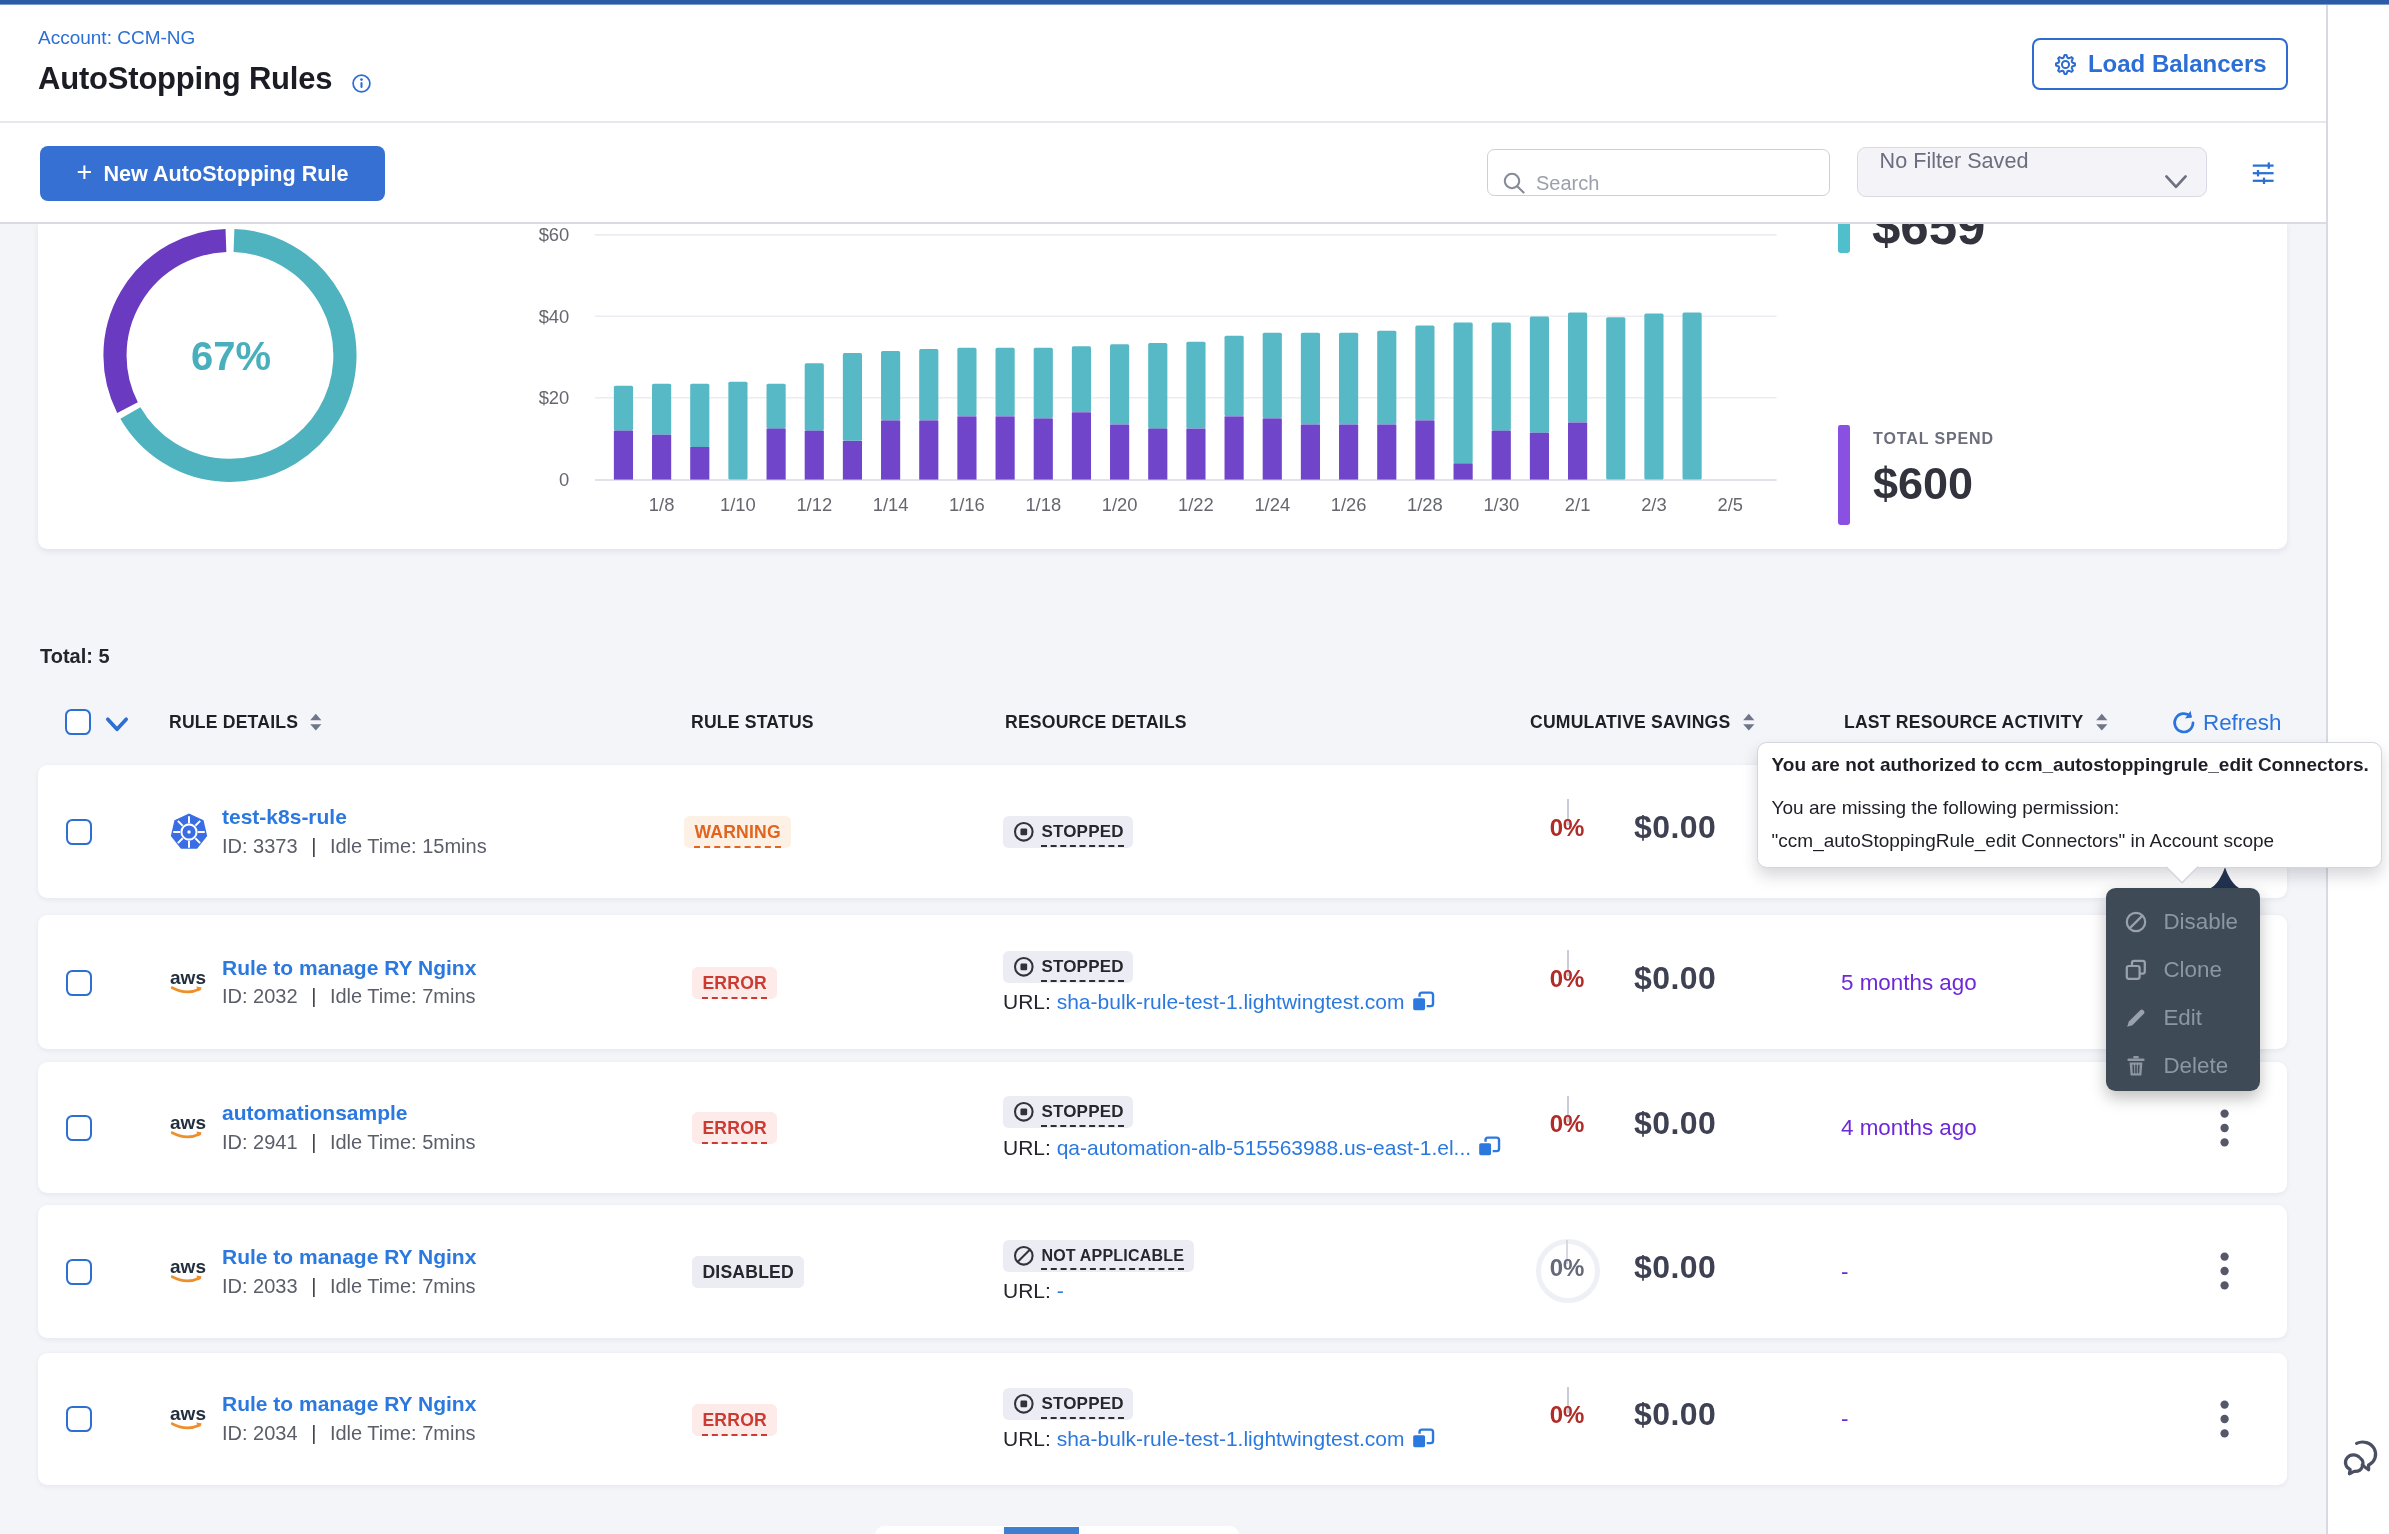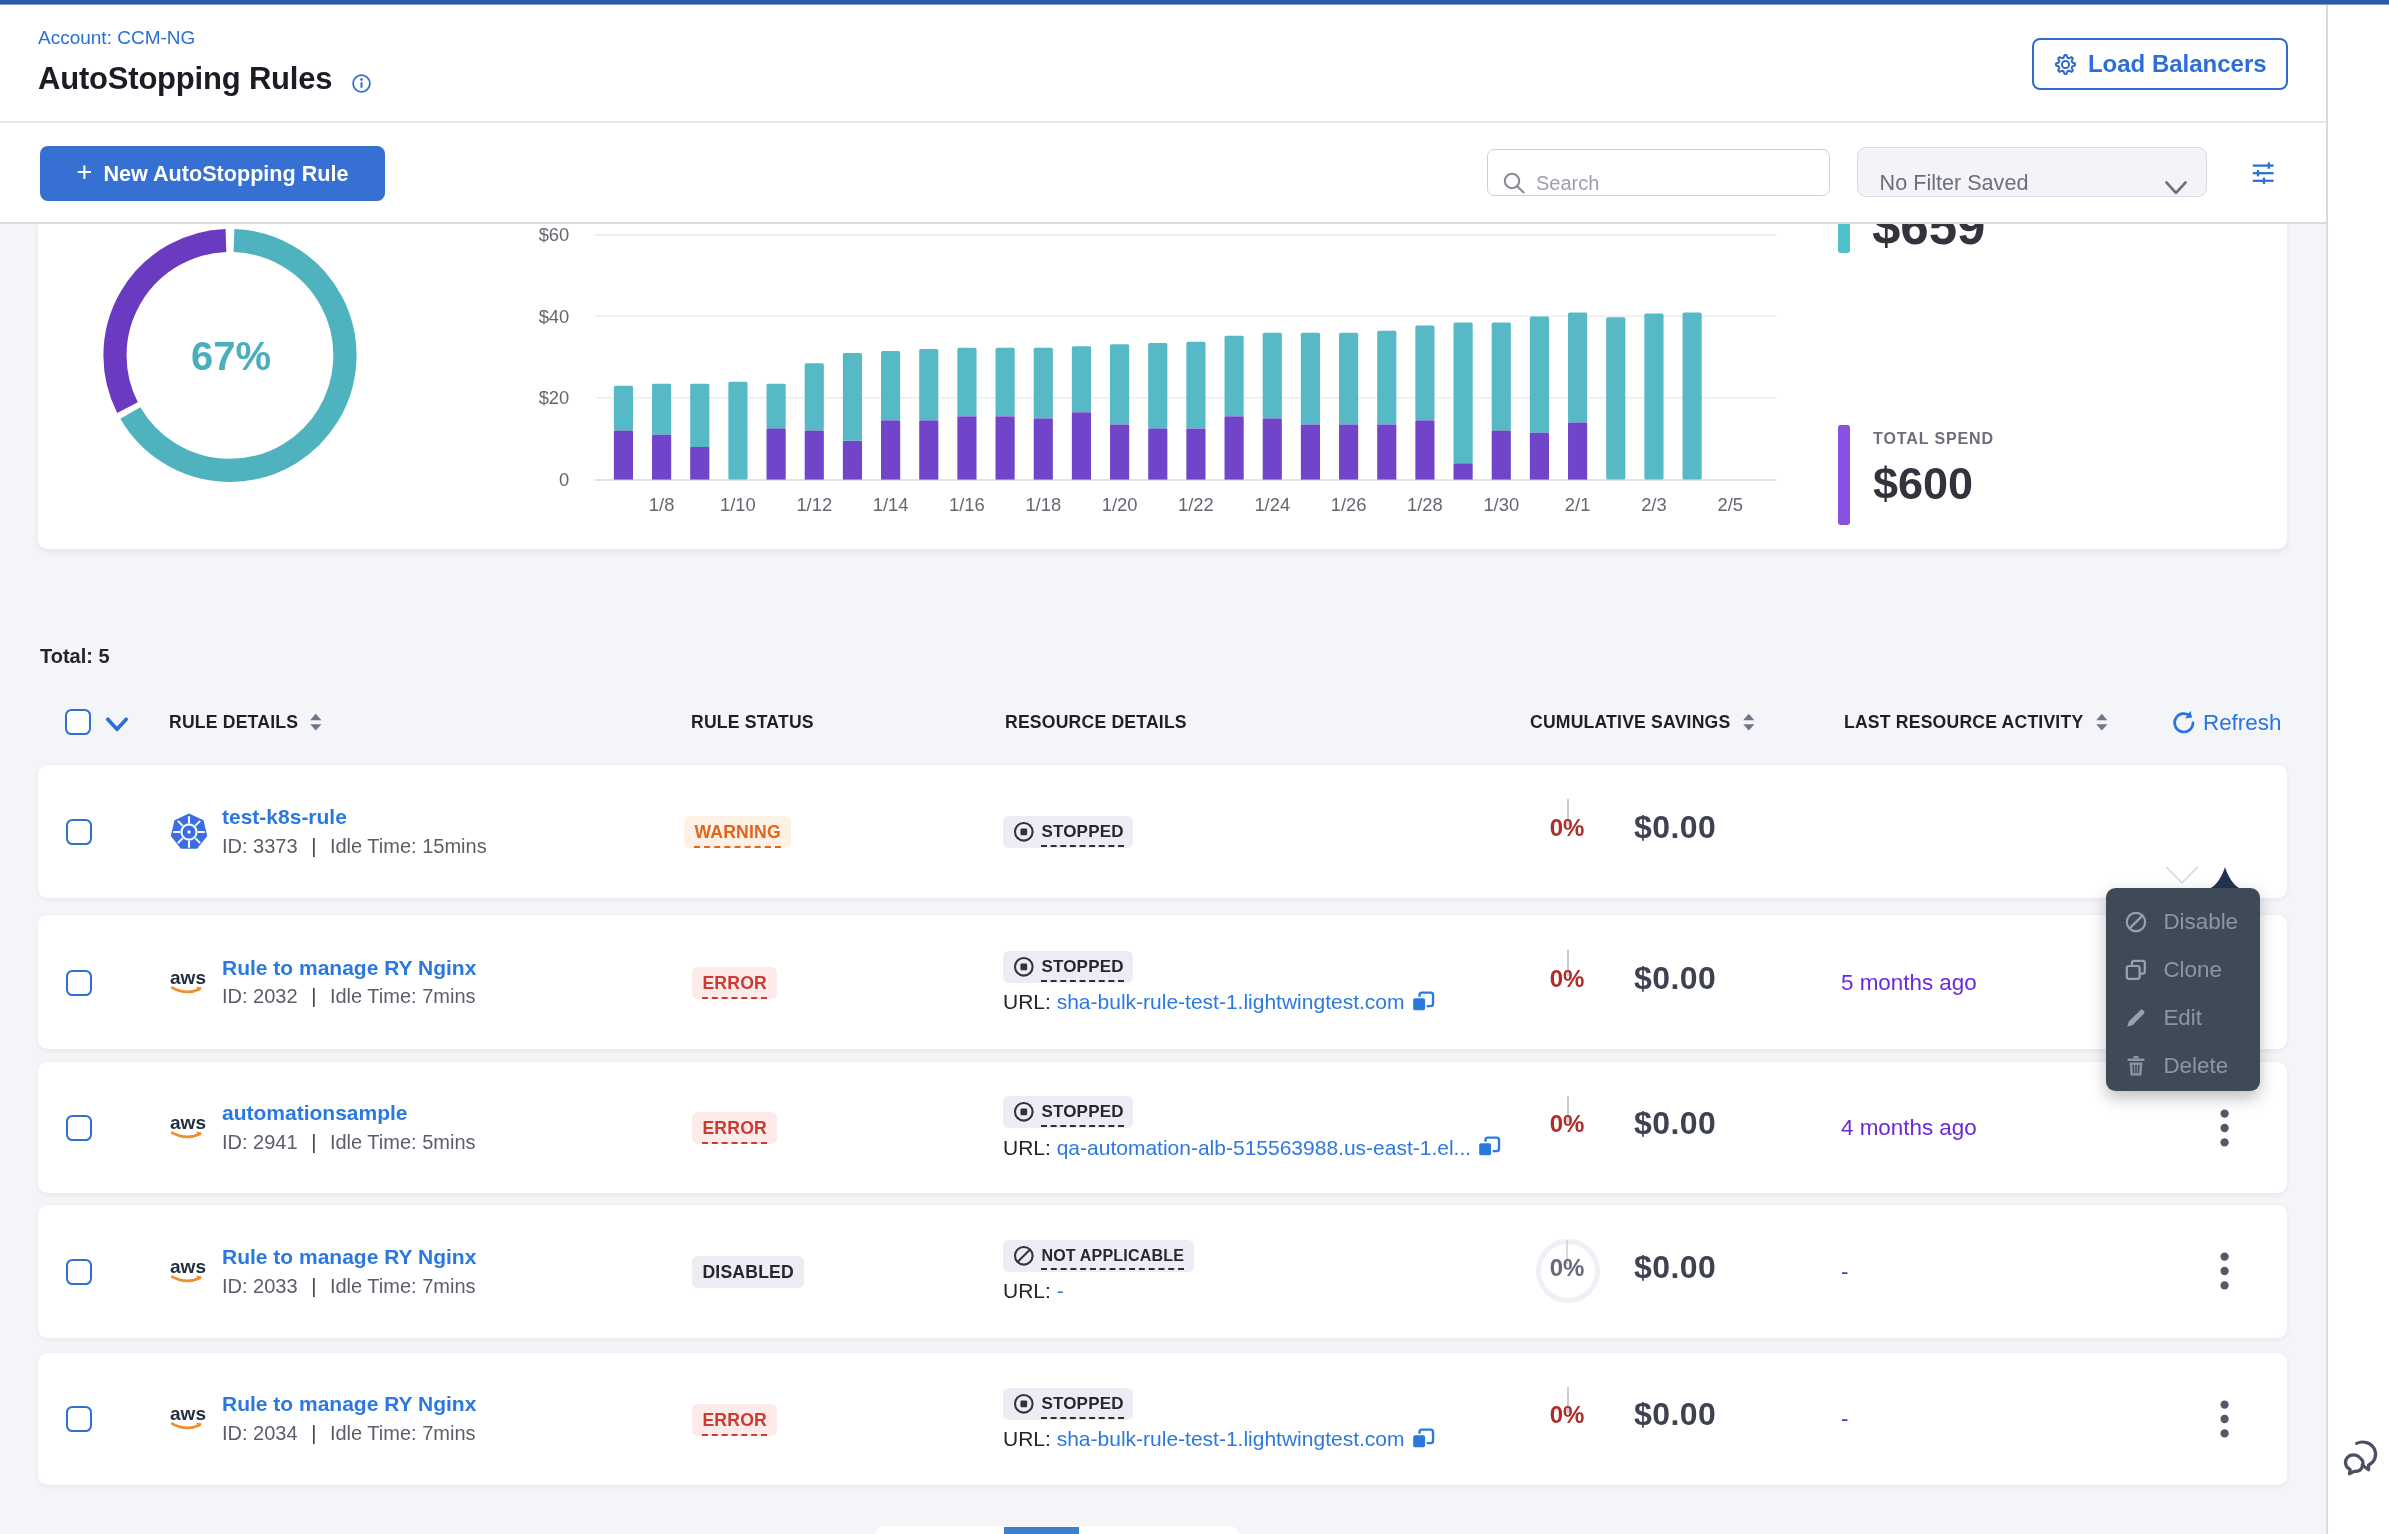--- a/index.html
+++ b/index.html
@@ -11,21 +11,21 @@
 #topbar { position:absolute; left:0; top:0; width:100%; height:4.8px; background:#2d5ca6; border-bottom:1.6px solid #7c9cc9; }
 #header { position:absolute; left:0; top:0; width:100%; height:224px; background:#fff; z-index:50; }
 #hdiv1 { position:absolute; left:0; top:121px; width:2326px; height:1.6px; background:#e7e8ef; }
 #hdiv2 { position:absolute; left:0; top:222px; width:2326px; height:1.6px; background:#d9dae3; }
 .acct { position:absolute; left:38px; top:27px; font-size:19px; color:#2b6fd6; }
 .title { position:absolute; left:38px; top:61px; font-size:31px; font-weight:bold; color:#1b1c24; letter-spacing:-0.2px; }
 .lbbtn { position:absolute; left:2032px; top:38px; width:256px; height:52px; border:2.1px solid #2e6cd0; border-radius:8px; display:flex; align-items:center; justify-content:center; gap:9.6px; color:#2b6fd6; font-size:24px; font-weight:bold; white-space:nowrap; }
 .newbtn { position:absolute; left:40px; top:146px; width:345px; height:55px; background:#3570d2; border-radius:8px; color:#fff; font-size:21.6px; font-weight:bold; display:flex; align-items:center; justify-content:center; gap:11.2px; }
 .newbtn .plus { font-size:27px; font-weight:normal; margin-top:-2.4px; }
 .search { position:absolute; left:1487px; top:149px; width:343px; height:47px; border:1.6px solid #cdced9; border-radius:7.2px; display:flex; align-items:flex-end; padding-left:13.6px; gap:10.4px; color:#9ca0ad; font-size:20px; }
-.filter { position:absolute; left:1857px; top:147px; width:350px; height:50px; background:#f3f3f8; border:1.6px solid #d9dae3; border-radius:8.8px; display:flex; align-items:flex-end; color:#6a6e7e; font-size:21.6px; padding-left:21.6px; }
+.filter { position:absolute; left:1857px; top:147px; width:350px; height:50px; background:#f3f3f8; border:1.6px solid #d9dae3; border-radius:8.8px; display:flex; align-items:flex-start; color:#6a6e7e; font-size:21.6px; padding-left:21.6px;flex-direction:column; }
 .filter .chev { margin-left:auto; margin-right:17.6px; }
 #sliders { position:absolute; left:2252px; top:162px; }
 
 .axlbl { font-size:23px; fill:#66666f; font-family:"Liberation Sans",sans-serif; }
 .pctbig { position:absolute; left:171px; top:334px; width:120px; text-align:center; font-size:40px; font-weight:bold; color:#4aafbc; }
 .statnum { font-weight:bold; color:#32333d; }
 .swatch { position:absolute; width:12px; border-radius:2.4px; }
 .statlbl { position:absolute; font-size:16px; font-weight:bold; color:#6b6e7b; letter-spacing:0.9px; }
 
 .total { position:absolute; left:40px; top:645px; font-size:20px; font-weight:bold; color:#23242c; }
@@ -333,20 +333,25 @@
 <div class="abs tick" style="left:1567px;top:1387px"></div>
 <div class="abs pct red" style="left:1527px;top:1401px">0%</div>
 <div class="abs dollars" style="left:1634px;top:1396px">$0.00</div>
 <div class="abs act" style="left:1841px;top:1406px">-</div>
 <svg class="abs" style="left:2219px;top:1399px" width="11.2" height="40" viewBox="0 0 14 50">
 <circle cx="7" cy="7" r="5.2" fill="#545869"></circle>
       <circle cx="7" cy="25" r="5.2" fill="#545869"></circle>
       <circle cx="7" cy="43" r="5.2" fill="#545869"></circle>
     </svg>
 
+  <div id="tooltip">
+    <div class="l1">You are not authorized to ccm_autostoppingrule_edit Connectors.</div>
+    <div class="l2">You are missing the following permission:</div>
+    <div class="l3">"ccm_autoStoppingRule_edit Connectors" in Account scope</div>
+  </div>
   <svg id="tcaret" viewBox="0 0 44 24">
       <path d="M 0 0 L 22 22 L 44 0" fill="#fff" stroke="#d3d4de" stroke-width="2"></path>
     </svg>
   <svg id="mcaret" width="38" height="22.4" viewBox="0 0 48 28">
       <path d="M 24 0 C 27 10 36 28 48 28 L 0 28 C 12 28 21 10 24 0 Z" fill="#223350"></path>
     </svg>
   <div id="menu">
     <div class="mitem">
         <svg width="24" height="24" viewBox="0 0 30 30">
           <circle cx="15" cy="15" r="11.5" fill="none" stroke="#99a1ac" stroke-width="2.8"></circle>

